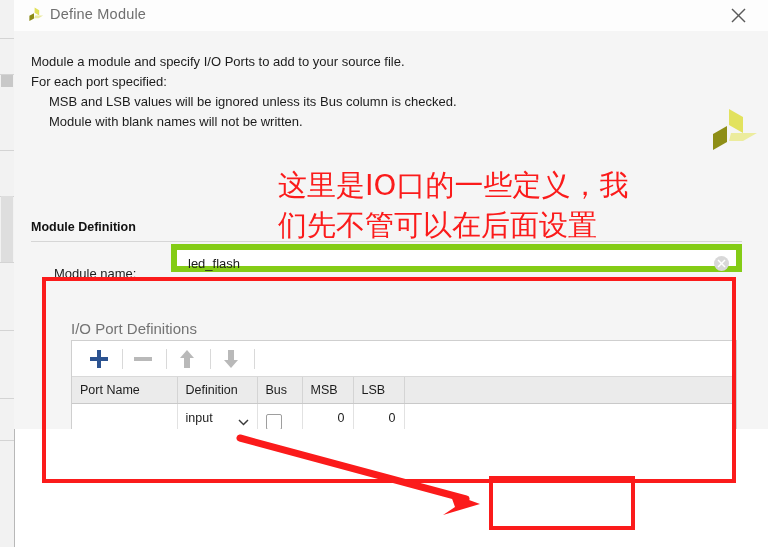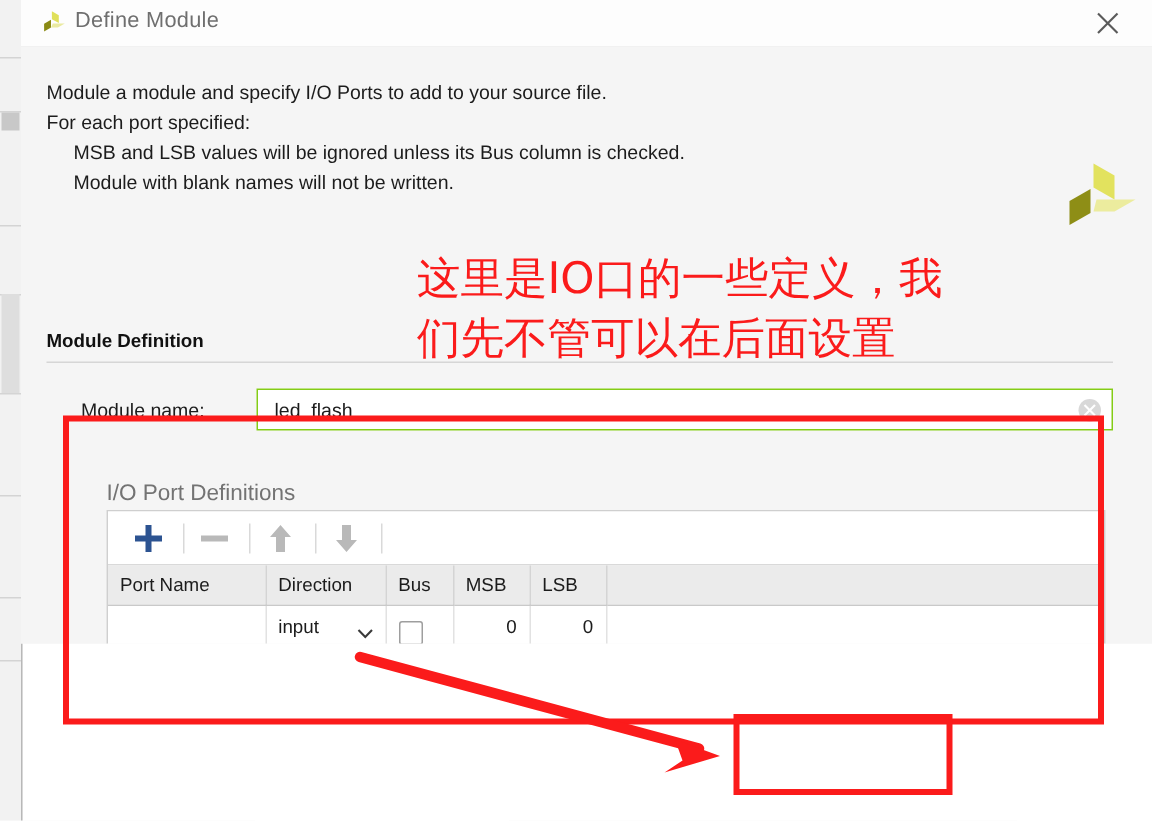--- a/index.html
+++ b/index.html
@@ -111,24 +111,24 @@
   }
   #mod-name-label {
     position: absolute;
     left: 40px; top: 235px;
     font-size: 13px;
     color: #1c1c1c;
   }
   #mod-name-label .mn { text-decoration: underline; }
   #mod-name-field {
     position: absolute;
-    left: 157px; top: 228px;
+    left: 157px; top: 213px;
     width: 571px; height: 28px;
     background: #ffffff;
-    border: 1px solid #84cc16;
+    border: 6px solid #84cc16;
     box-sizing: border-box;
   }
   #mod-name-value {
     position: absolute;
     left: 11px; top: 6px;
     font-size: 13px;
     color: #1c1c1c;
   }
   #mod-name-clear {
     position: absolute;
@@ -391,21 +391,21 @@
             <polygon points="13,22 20,14 16,14 16,4 10,4 10,14 6,14" fill="#b9b9b9"></polygon>
           </svg>
         </div>
         <div class="tb-sep" style="left:182px;"></div>
       </div>
 
       <table id="io-table">
         <thead>
           <tr>
             <th class="c-name">Port Name</th>
-            <th class="c-dir">Direction</th>
+            <th class="c-dir">Definition</th>
             <th class="c-bus">Bus</th>
             <th class="c-msb">MSB</th>
             <th class="c-lsb">LSB</th>
             <th class="c-fill"></th>
           </tr>
         </thead>
         <tbody>
           <tr>
             <td class="c-name"></td>
             <td class="c-dir">

